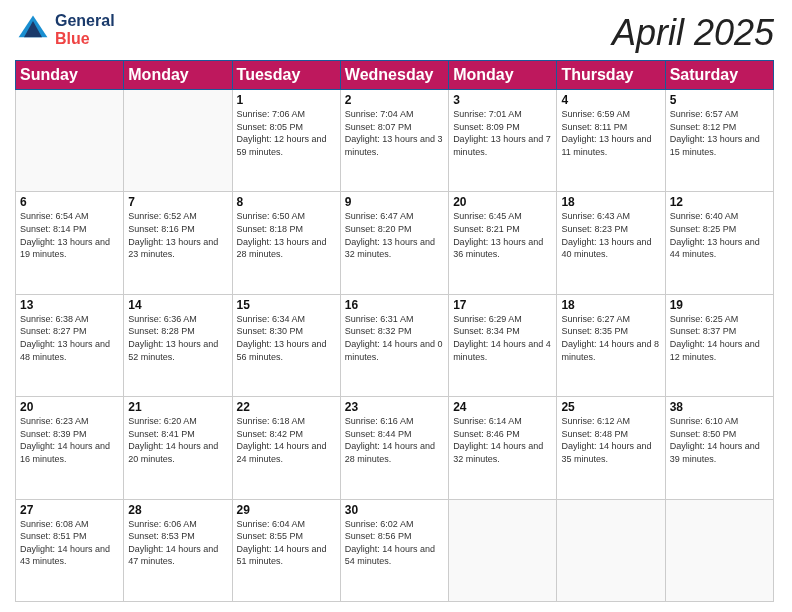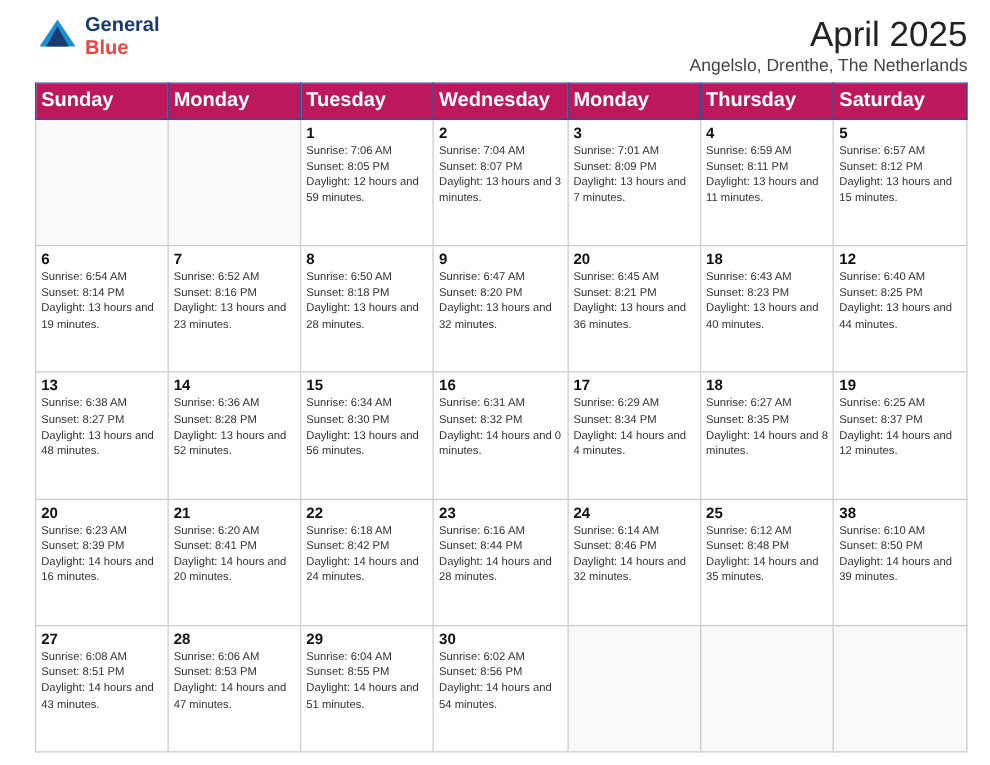--- a/index.html
+++ b/index.html
@@ -6,21 +6,21 @@
     body {
       font-family: Arial, sans-serif;
       background: #fff;
       width: 792px;
       height: 612px;
       overflow: hidden;
     }
     .page {
       width: 792px;
       height: 612px;
-      padding: 12px 18px 10px 28px;
+      padding: 12px 18px 10px 15px;
       display: flex;
       flex-direction: column;
     }
     .top-section {
       display: flex;
       justify-content: space-between;
       align-items: flex-start;
       margin-bottom: 6px;
     }
     .logo {
@@ -29,23 +29,24 @@
       gap: 4px;
     }
     .logo-icon {
       width: 36px;
       height: 36px;
     }
     .title-section {
       text-align: right;
     }
     .month-title {
-      font-size: 28px;
+      font-size: 36px;
       color: #222;
       font-weight: normal;
+      font-style: italic;
     }
     .location-title {
       font-size: 14px;
       color: #444;
     }
     .calendar {
       width: 100%;
       border-collapse: collapse;
       flex: 1;
     }
@@ -94,21 +95,20 @@
         <polygon points="20,4 36,28 4,28" fill="#1a8fd1"></polygon>
         <polygon points="20,10 30,28 10,28" fill="#1a3a6b"></polygon>
       </svg>
       <div>
         <div style="font-size:16px;font-weight:bold;color:#1a3a6b;line-height:1.15;">General</div>
         <div style="font-size:16px;font-weight:bold;color:#ef4444;line-height:1.15;">Blue</div>
       </div>
     </div>
     <div class="title-section">
       <div class="month-title">April 2025</div>
-      <div class="location-title">Angelslo, Drenthe, The Netherlands</div>
     </div>
   </div>
 
   <table class="calendar">
     <thead>
       <tr>
 
       <th>Sunday</th>
           <th>Monday</th>
           <th>Tuesday</th>

